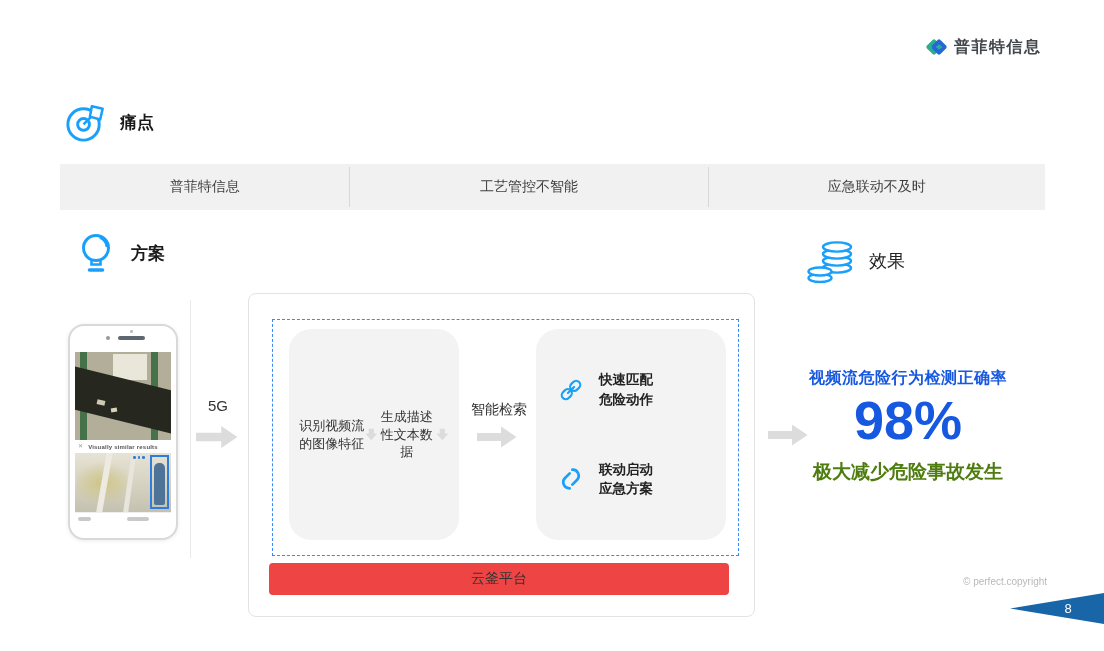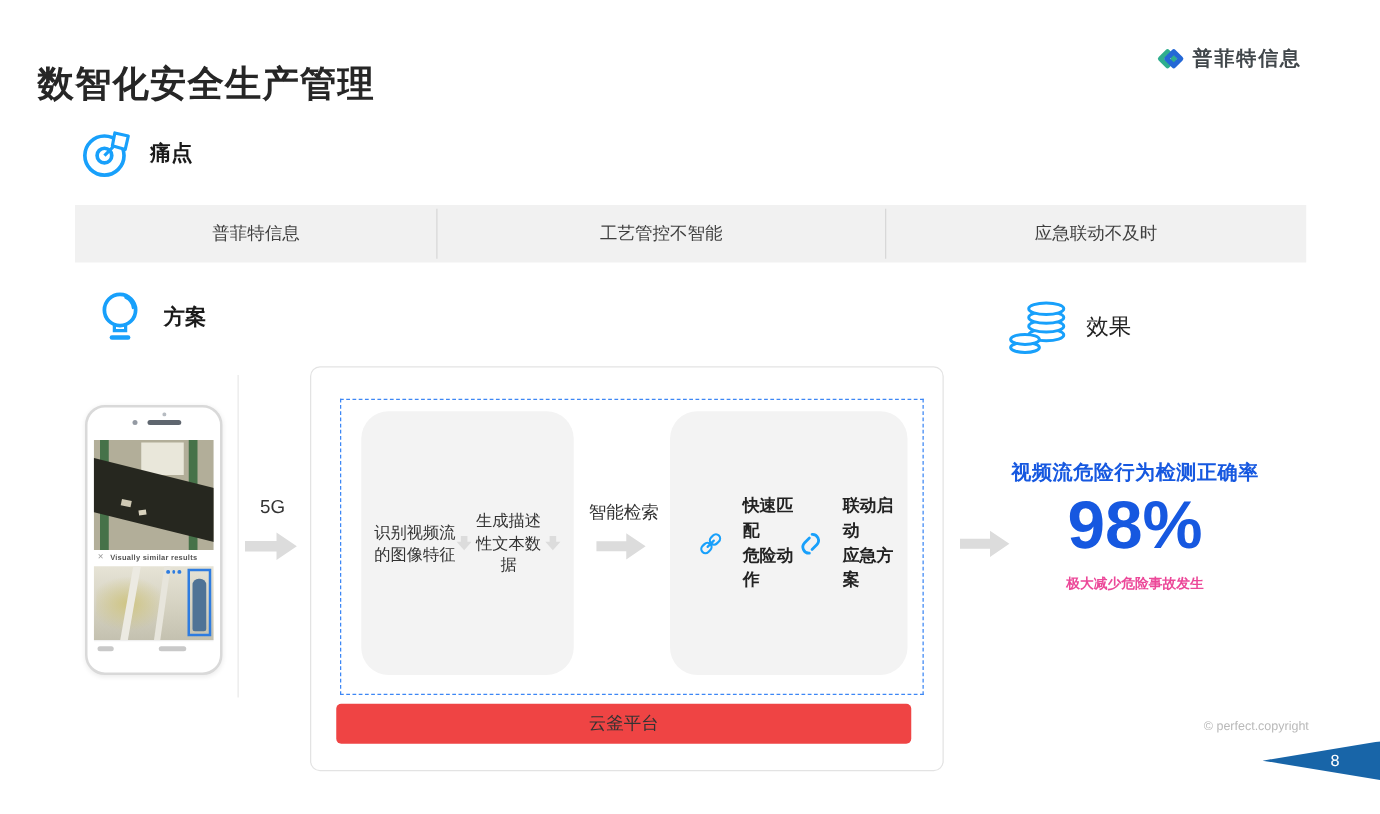--- a/index.html
+++ b/index.html
@@ -70,45 +70,44 @@
   .h-arrow { display:block; }
   .h-arrow polygon, .d-arrow polygon { fill:#dcdcdc; }
 
   
   .central { left:248px; top:293px; width:507px; height:324px; background:#fff; border:1px solid #e3e3e3; border-radius:8px; }
   .dashed { position:absolute; left:23px; top:25px; width:467px; height:237px; border:1.5px dashed #3d87f5; }
   .steps-box { position:absolute; left:40px; top:35px; width:170px; height:211px; background:#f3f3f3; border-radius:22px; padding:21px 10px; display:flex; flex-direction:row; align-items:center; justify-content:space-between; }
   .step-text { font-size:13px; color:#333; text-align:center; line-height:1.35; }
   .mid-label { position:absolute; left:210px; top:107px; width:80px; text-align:center; font-size:14px; color:#333; }
   .mid-arrow { position:absolute; left:228px; top:132px; }
-  .outcome-box { position:absolute; left:287px; top:35px; width:190px; height:211px; background:#f3f3f3; border-radius:22px; padding:16px 8px 16px 22px; display:flex; flex-direction:row; justify-content:space-around; }
+  .outcome-box { position:absolute; left:287px; top:35px; width:190px; height:211px; background:#f3f3f3; border-radius:22px; padding:16px 8px 16px 22px; display:flex; flex-direction:column; justify-content:space-around; }
   .outcome-row { display:flex; align-items:center; gap:15px; }
   .outcome-text { font-size:13.5px; font-weight:bold; color:#222; line-height:1.45; }
   .platform-bar { position:absolute; left:20px; top:269px; width:460px; height:32px; background:#ef4444; border-radius:4px; display:flex; align-items:center; justify-content:center; font-size:14px; color:#333; }
 
   
   .result-arrow { left:768px; top:423px; }
   .result { left:794px; top:368px; width:228px; text-align:center; }
   .result-headline { font-size:16px; font-weight:bold; color:#1658e0; letter-spacing:.5px; }
   .result-value { font-size:54px; font-weight:bold; color:#1658e0; margin-top:4px; line-height:1; }
-  .result-desc { font-size:11px; font-weight:bold; color:#ec4899; margin-top:12px; }
+  .result-desc { font-size:19px; font-weight:bold; color:#4d7c0f; margin-top:12px; }
 
   
   .copyright { left:963px; top:576px; font-size:10px; color:#b9b9b9; }
   .page-tri { left:1010px; top:593px; width:94px; height:31px; background:#1865a8; clip-path:polygon(0 50%, 100% 0, 100% 100%); }
   .page-num { position:absolute; left:48px; top:8px; width:20px; text-align:center; font-size:13px; color:#fff; }
 
   svg.icon { display:block; }
 </style>
 </head>
 <body>
 
 <div class="slide">
 
-  <h1 class="abs title">数智化安全生产管理</h1>
 
   <div class="abs logo">
     <span class="logo-mark">
       <span class="diamond green"></span>
       <span class="diamond blue"></span>
     </span>
     <span class="logo-text">普菲特信息</span>
   </div>
 
   <div class="abs sec-header sec-pain">

